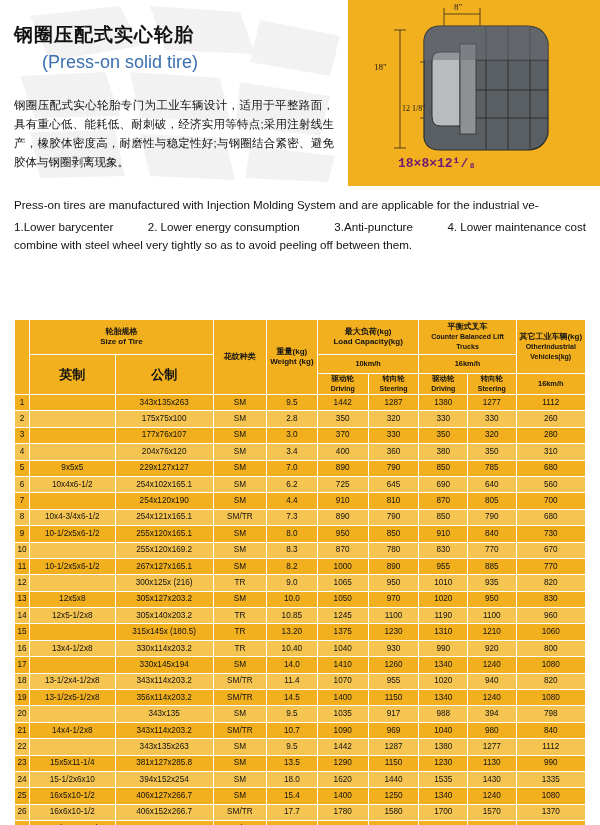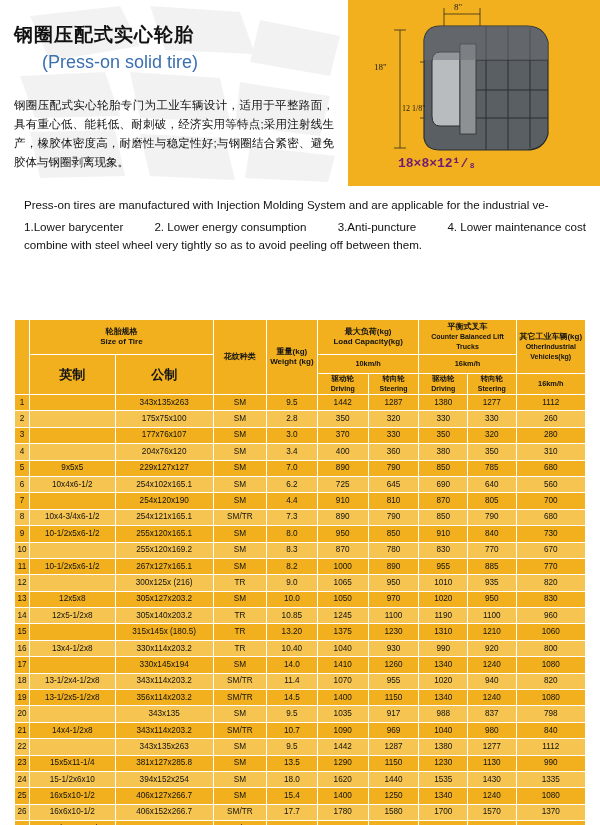--- a/index.html
+++ b/index.html
@@ -93,21 +93,21 @@
     font-size: 13px;
     color: #701a75;
     font-family: Liberation Mono, monospace;
     font-weight: bold;
   }
   
   .en-block {
     position: absolute;
     left: 0; top: 186px;
     width: 600px;
-    padding: 10px 14px 6px 24px;
+    padding: 10px 14px 6px 14px;
     box-sizing: border-box;
   }
   .en-line {
     font-size: 11.6px;
     color: #111;
     line-height: 17.5px;
     white-space: nowrap;
   }
   .feat-row {
     font-size: 11.6px;
@@ -537,21 +537,21 @@
           </tr>
           <tr class="alt">
             <td class="idx">20</td>
             <td></td>
             <td>343x135</td>
             <td>SM</td>
             <td>9.5</td>
             <td>1035</td>
             <td>917</td>
             <td>988</td>
-            <td>837</td>
+            <td>394</td>
             <td>798</td>
           </tr>
           <tr>
             <td class="idx">21</td>
             <td>14x4-1/2x8</td>
             <td>343x114x203.2</td>
             <td>SM/TR</td>
             <td>10.7</td>
             <td>1090</td>
             <td>969</td>

